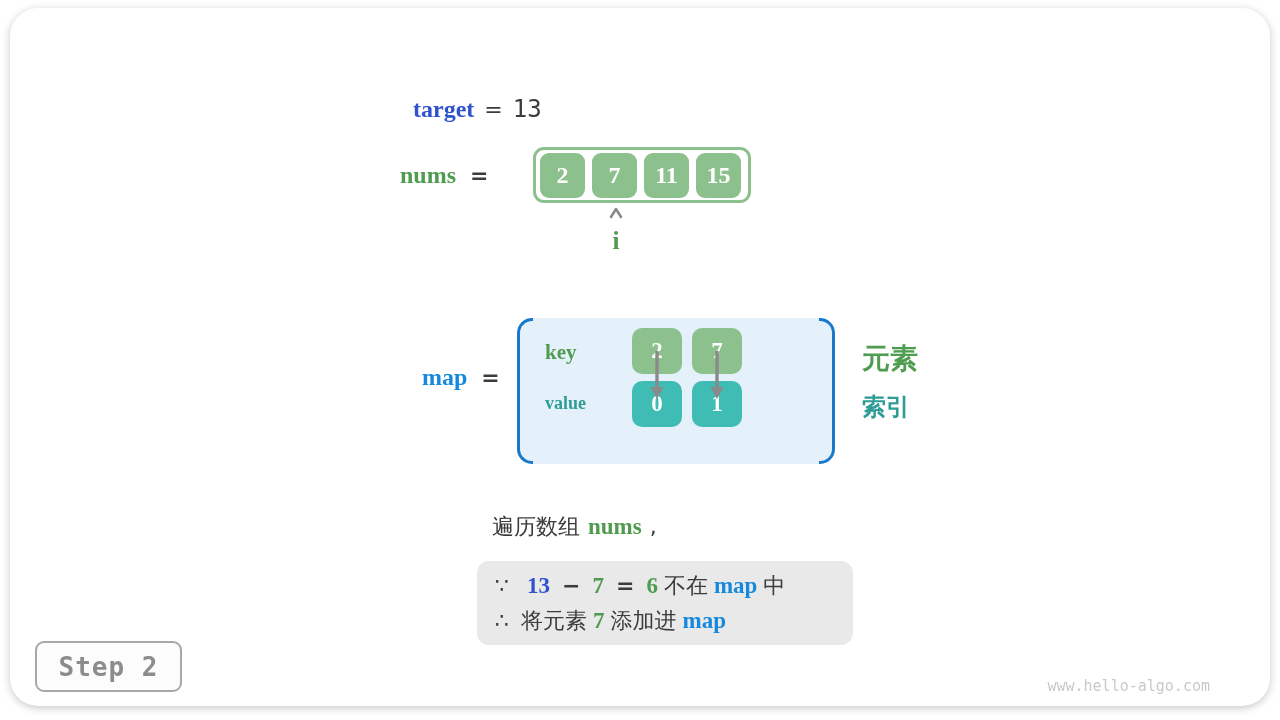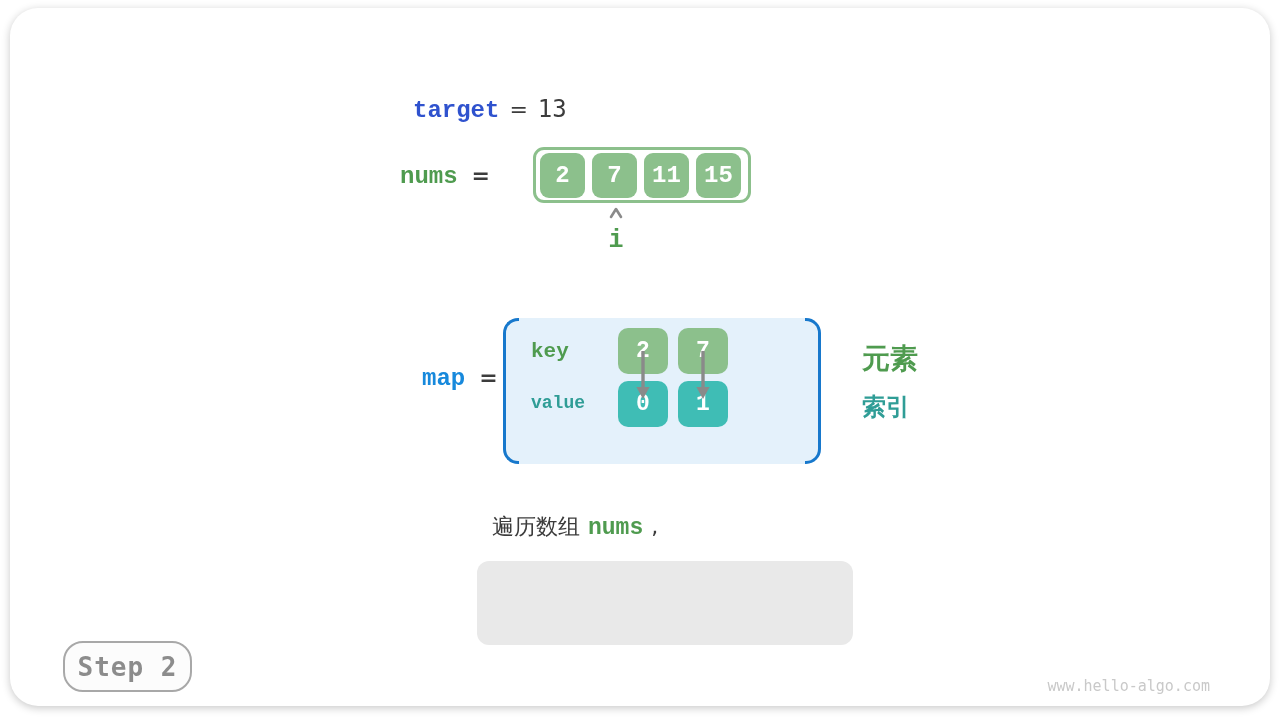--- a/index.html
+++ b/index.html
@@ -7,21 +7,21 @@
     width:1280px;height:720px;position:relative;background:#ffffff;overflow:hidden;
     font-family:"DejaVu Sans","Liberation Sans",sans-serif;
     color:var(--dark-text,#3C3C3C);
   }
   .card{
     position:absolute;left:10px;top:8px;width:1260px;height:698px;
     background:#ffffff;border-radius:28px;
     box-shadow:0 2px 9px rgba(0,0,0,0.22);
   }
   .abs{position:absolute;}
-  .code{font-family:Liberation Mono, monospace;font-weight:bold;}
+  .code{font-family:Liberation Serif, serif;font-weight:bold;}
   .mono{font-family:"DejaVu Sans Mono","Liberation Mono",monospace;}
   .blue{color:var(--royal-blue,#2F52CE);}
   .azure{color:var(--azure-blue,#1789DC);}
   .green{color:var(--green-text,#4F9B4F);}
   .teal{color:var(--teal-text,#2F9D96);}
   .dark{color:var(--dark-text,#3C3C3C);}
 
   
   .target-line{left:413px;top:94px;font-size:24px;line-height:30px;}
   .target-line .op{margin:0 10px;font-size:22px;}
@@ -43,21 +43,21 @@
   }
   .caret-wrap{left:604px;top:205px;width:24px;text-align:center;}
   .i-label{left:604px;top:227px;width:24px;text-align:center;font-size:25px;line-height:28px;}
 
   
   .map-line{left:422px;top:362px;font-size:24px;line-height:30px;}
   .map-line .op{margin-left:14px;font-weight:bold;font-size:22px;}
 
   
   .map-box{
-    left:505px;top:318px;width:314px;height:146px;
+    left:519px;top:318px;width:314px;height:146px;
     background:var(--map-bg,#E4F1FB);border-radius:14px;
   }
   .bracket{position:absolute;top:0;width:16px;height:100%;box-sizing:border-box;}
   .bracket.left{
     left:-2px;border:3px solid var(--bracket-blue,#1778CC);border-right:none;
     border-radius:15px 0 0 15px;
   }
   .bracket.right{
     right:-2px;border:3px solid var(--bracket-blue,#1778CC);border-left:none;
     border-radius:0 15px 15px 0;
@@ -86,23 +86,23 @@
     left:477px;top:561px;width:376px;height:84px;box-sizing:border-box;
     background:var(--note-bg,#E9E9E9);border-radius:12px;padding:7px 18px;
   }
   .note-line{font-size:22px;line-height:35px;white-space:nowrap;}
   .note-line .sym{margin-right:12px;}
   .note-line .code{font-size:23px;margin:0 6px;}
   .note-line .op{margin:0 6px;font-weight:bold;}
 
   
   .step-box{
-    left:35px;top:641px;width:129px;height:51px;box-sizing:border-box;
-    border:2px solid #A8A8A8;border-radius:20px;background:#FCFCFC;
-    display:flex;align-items:center;justify-content:center;margin-left:28px;
+    left:35px;top:641px;width:147px;height:51px;box-sizing:border-box;
+    border:2px solid #A8A8A8;border-radius:9px;background:#FCFCFC;
+    display:flex;align-items:center;justify-content:center;
   }
   .step-box span{
     font-family:"DejaVu Sans Mono","Liberation Mono",monospace;font-weight:bold;
     font-size:26px;color:var(--step-gray,#8C8C8C);letter-spacing:1px;
   }
 
   .watermark{
     right:70px;top:677px;
     font-family:"DejaVu Sans Mono","Liberation Mono",monospace;
     font-size:15px;color:var(--watermark-gray,#C9C9C9);
@@ -161,19 +161,25 @@
 </div>
 
 <div class="abs element-label green">元素</div>
 <div class="abs index-label teal">索引</div>
 
 <div class="abs caption">
   <span class="dark">遍历数组</span><span class="code green">nums</span><span class="dark">,</span>
 </div>
 
 <div class="abs note-box">
+  <div class="note-line">
+    <span class="sym dark">∵</span><span class="code blue">13</span><span class="op dark">−</span><span class="code green">7</span><span class="op dark">=</span><span class="code green">6</span><span class="dark">不在</span><span class="code azure">map</span><span class="dark">中</span>
+  </div>
+  <div class="note-line">
+    <span class="sym dark">∴</span><span class="dark">将元素</span><span class="code green">7</span><span class="dark">添加进</span><span class="code azure">map</span>
+  </div>
 </div>
 
 <div class="abs step-box">
   <span>Step 2</span>
 </div>
 
 <div class="abs watermark">www.hello-algo.com</div>
 
 </body></html>

